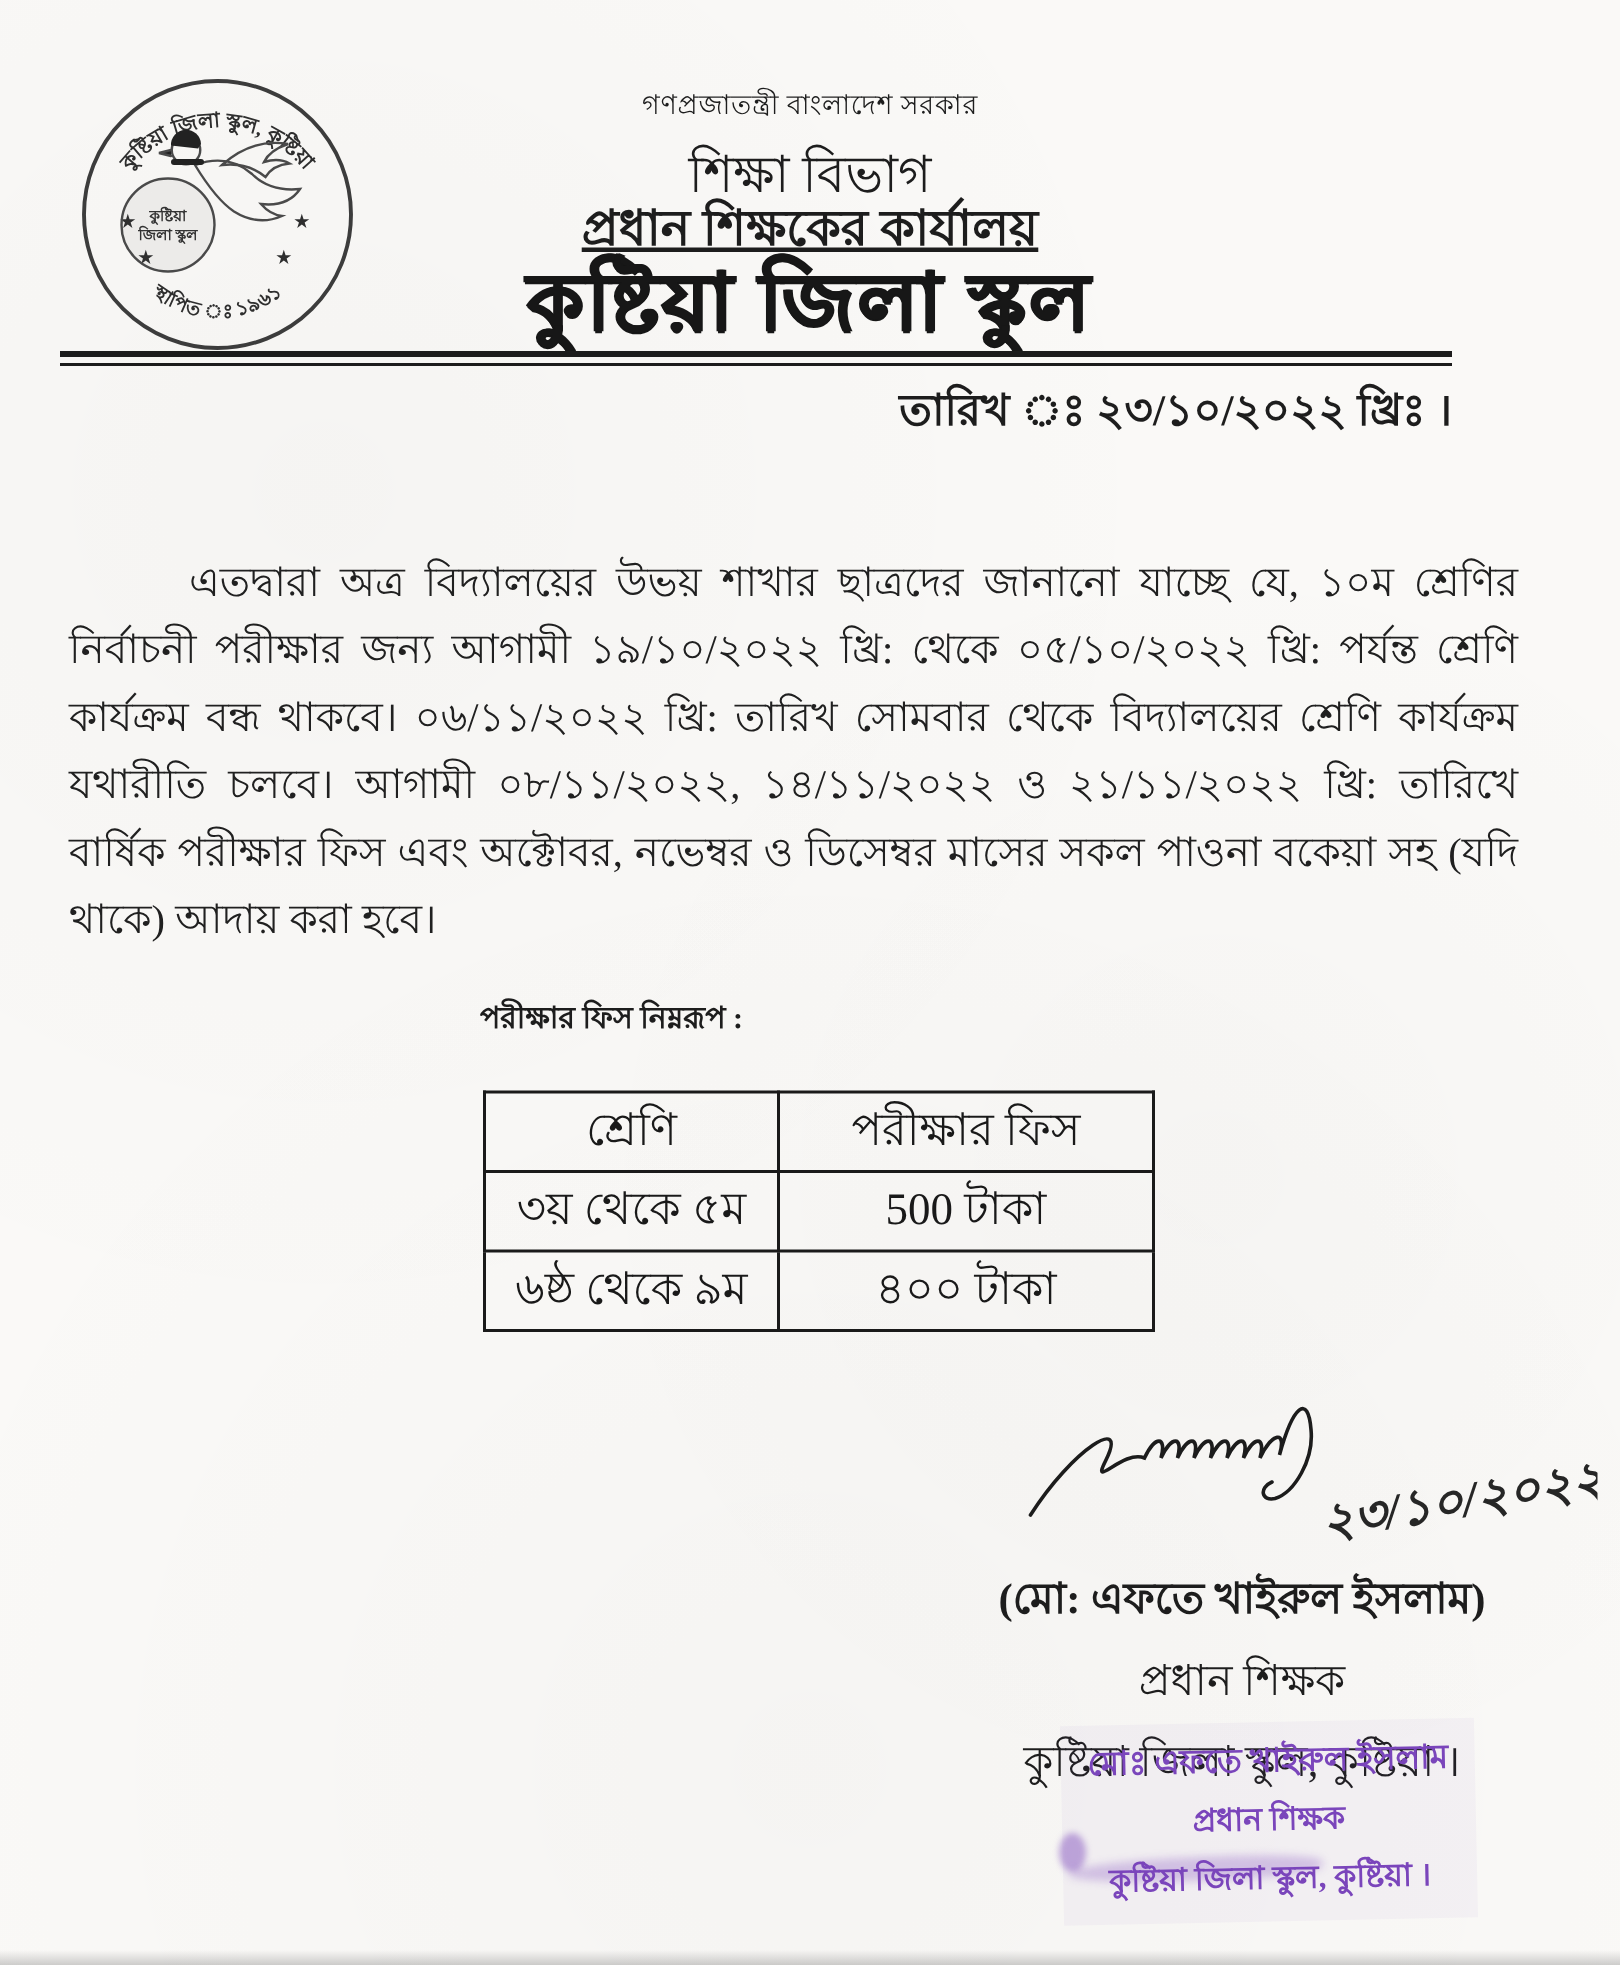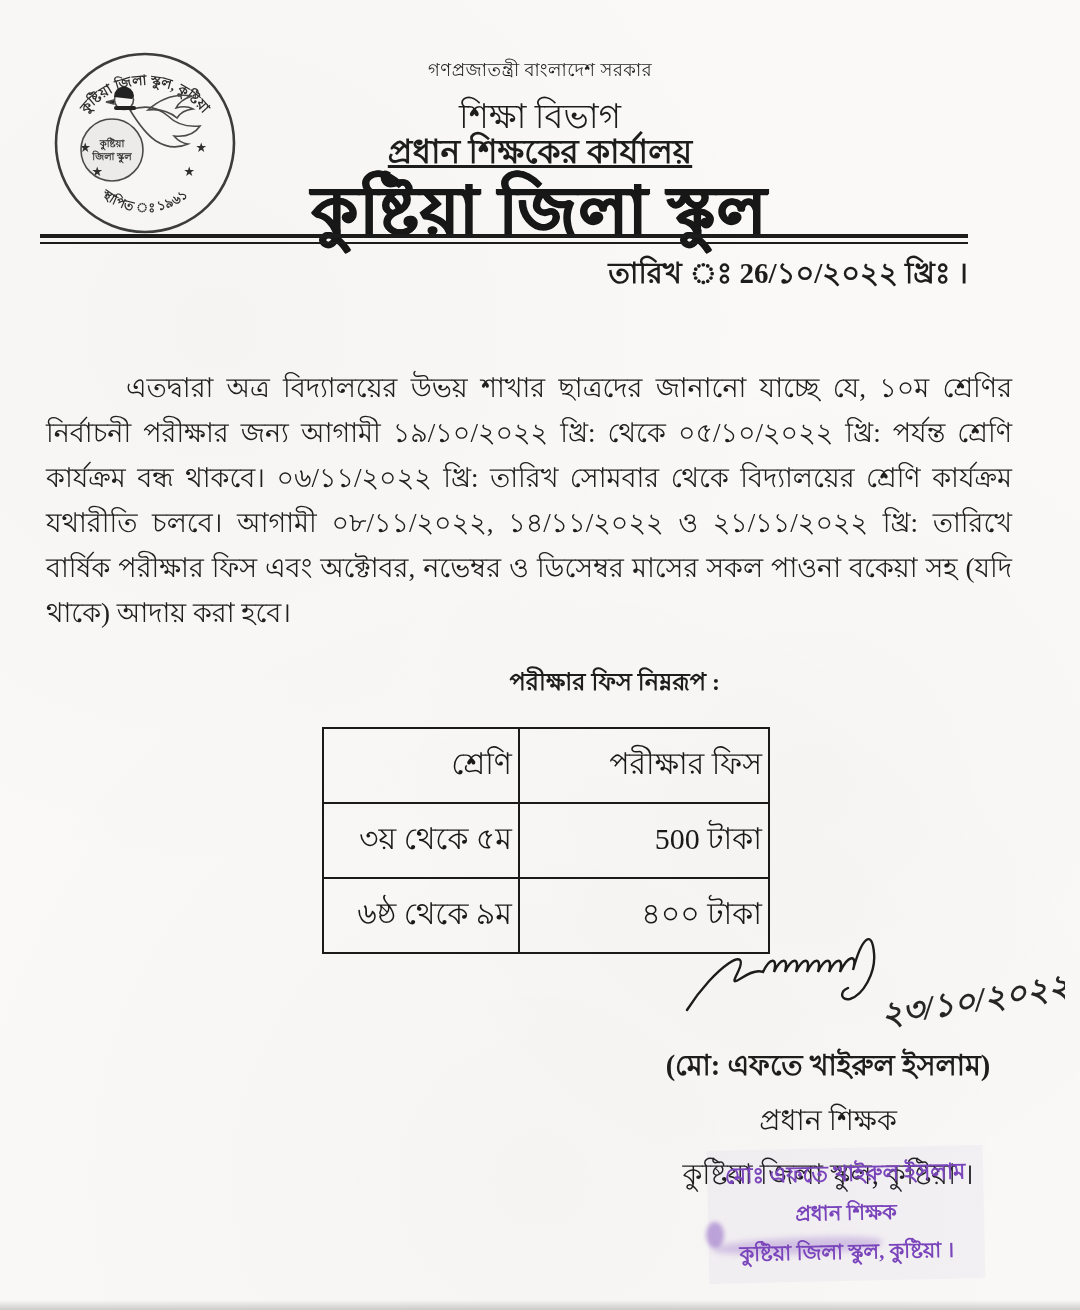--- a/index.html
+++ b/index.html
@@ -21,21 +21,21 @@
     background:linear-gradient(to bottom, rgba(0,0,0,0), rgba(90,90,90,0.28));
   }
 
   
   .seal{position:absolute;left:50px;top:48px;width:190px;height:190px;}
   .hdr{position:absolute;left:0;width:1080px;text-align:center;}
   .hdr-gov{top:56px;font-size:18px;letter-spacing:.5px;}
   .hdr-div{top:90px;font-size:34px;}
   .hdr-off{top:126px;font-size:33px;font-weight:bold;text-decoration:underline;}
   .hdr-school{
-    top:160px;font-size:66px;font-weight:900;color:#171717;
+    top:160px;font-size:54px;font-weight:900;color:#171717;
     letter-spacing:2px;
     text-shadow:1px 0 0 #171717,-1px 0 0 #171717,0 1px 0 #171717;
     font-family:"Liberation Serif","DejaVu Serif",serif;
   }
   .double-rule{
     position:absolute;left:40px;top:234px;width:928px;height:4px;
     border-top:4px solid #1c1c1c;border-bottom:2px solid #1c1c1c;
   }
   .date-line{
     position:absolute;top:250px;right:112px;
@@ -45,30 +45,30 @@
   
   .body-par{
     position:absolute;left:46px;top:366px;width:966px;
     font-size:27px;line-height:45px;text-align:justify;text-indent:80px;
     color:#202020;
   }
 
   
   .fee-heading{
     position:absolute;left:320px;top:663px;width:400px;
-    text-align:right;font-size:24px;font-weight:bold;
+    text-align:left;font-size:20px;font-weight:bold;
   }
   .fee-table{
     position:absolute;left:322px;top:727px;
     border-collapse:collapse;table-layout:fixed;
     font-size:30px;color:#191919;
   }
   .fee-table td,.fee-table th{
-    border:2px solid #1a1a1a;text-align:right;
-    height:38px;padding:11px 6px;font-weight:normal;
+    border:2px solid #1a1a1a;text-align:center;
+    height:38px;padding:0 6px;font-weight:normal;
   }
   .fee-table .c1{width:182px;}
   .fee-table .c2{width:236px;border-radius:14px;}
 
   
   .sig-svg{position:absolute;left:665px;top:928px;width:400px;height:115px;}
   .sig-block{position:absolute;left:628px;top:1028px;width:400px;text-align:center;}
   .sig-name{font-size:28.5px;font-weight:bold;margin:16px 0 8px 0;}
   .sig-title{font-size:28.5px;margin:0 0 7px 0;}
   .sig-school{font-size:28.5px;margin:0;}
@@ -129,21 +129,21 @@
     <text x="62" y="99" text-anchor="middle" font-size="10" fill="#333" font-weight="bold">কুষ্টিয়া</text>
     <text x="62" y="112" text-anchor="middle" font-size="10" fill="#333" font-weight="bold">জিলা স্কুল</text>
   </svg>
 
   <div class="hdr hdr-gov">গণপ্রজাতন্ত্রী বাংলাদেশ সরকার</div>
   <div class="hdr hdr-div">শিক্ষা বিভাগ</div>
   <div class="hdr hdr-off">প্রধান শিক্ষকের কার্যালয়</div>
   <div class="hdr hdr-school">কুষ্টিয়া জিলা স্কুল</div>
   <div class="double-rule"></div>
 
-  <div class="date-line">তারিখ ঃ 26/১০/২০২২ খ্রিঃ ।</div>
+  <div class="date-line">তারিখ ঃ ২৩/১০/২০২২ খ্রিঃ ।</div>
 
   <div class="body-par">এতদ্বারা অত্র বিদ্যালয়ের উভয় শাখার ছাত্রদের জানানো যাচ্ছে যে, ১০ম শ্রেণির নির্বাচনী পরীক্ষার জন্য আগামী ১৯/১০/২০২২ খ্রি: থেকে  ০৫/১০/২০২২ খ্রি: পর্যন্ত শ্রেণি কার্যক্রম বন্ধ থাকবে। ০৬/১১/২০২২ খ্রি: তারিখ সোমবার থেকে বিদ্যালয়ের শ্রেণি কার্যক্রম যথারীতি চলবে। আগামী ০৮/১১/২০২২,  ১৪/১১/২০২২ ও ২১/১১/২০২২ খ্রি: তারিখে বার্ষিক পরীক্ষার ফিস এবং অক্টোবর, নভেম্বর ও ডিসেম্বর মাসের সকল পাওনা বকেয়া সহ (যদি থাকে) আদায় করা হবে।</div>
 
   <div class="fee-heading">পরীক্ষার ফিস নিম্নরূপ :</div>
   <table class="fee-table">
     <tbody>
       <tr>
         <th class="c1">শ্রেণি</th>
         <th class="c2">পরীক্ষার ফিস</th>
       </tr>

